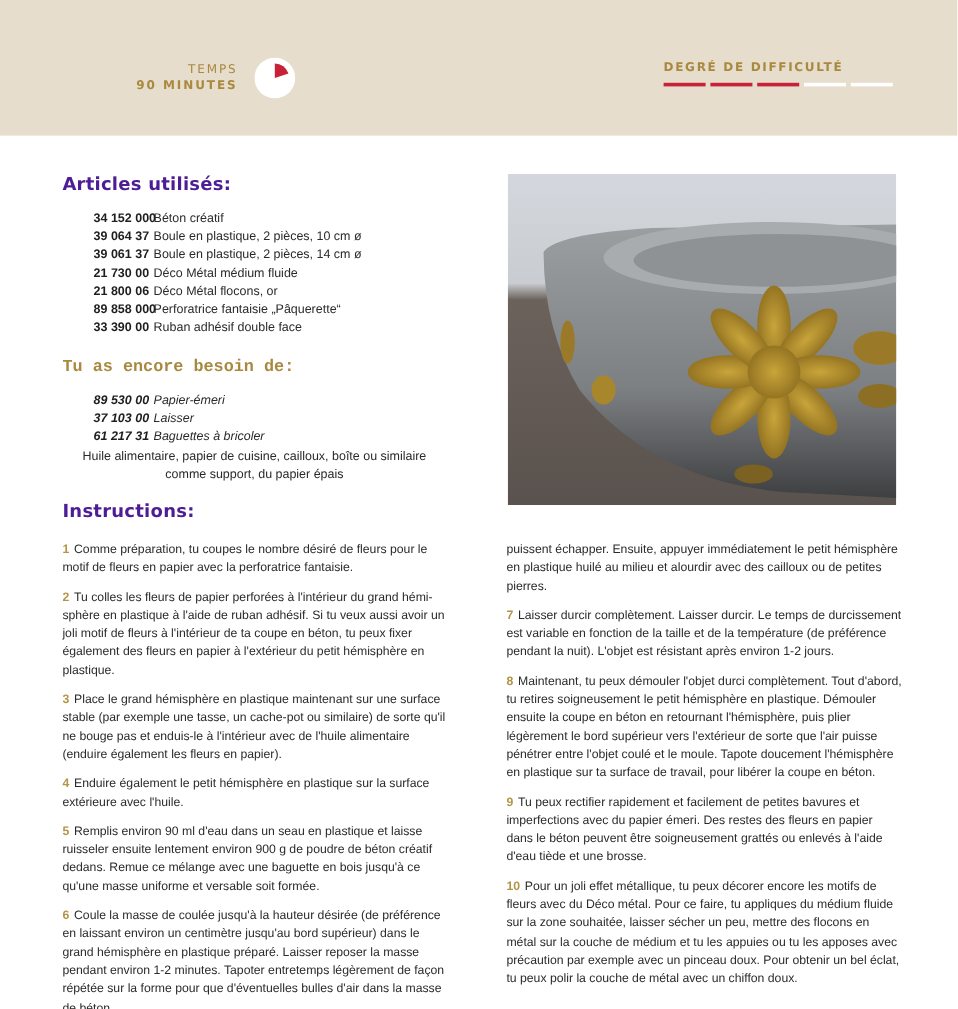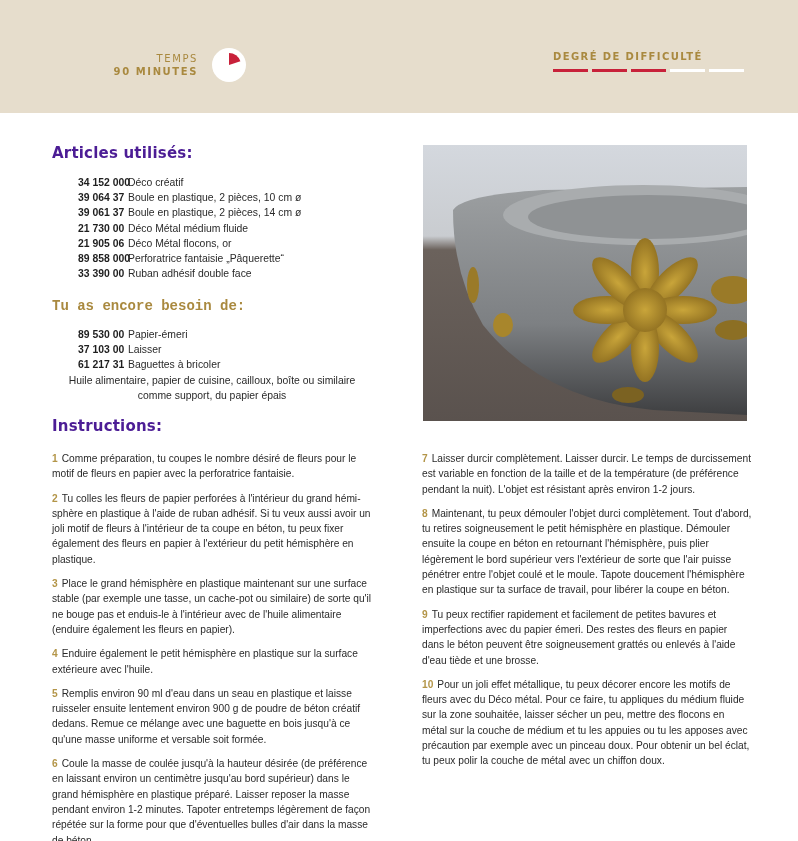--- a/index.html
+++ b/index.html
@@ -52,50 +52,50 @@
         <div class="bar"></div>
         <div class="bar"></div>
       </div>
   </div>
 </div>
 
 <div class="h2" style="left:52px; top:144px;">Articles utilisés:</div>
 <div class="items" id="articles-list" style="top:175px;">
     <div class="item">
       <span class="code">34 152 000</span>
-      <span class="name">Déco créatif</span>
+      <span class="name">Béton créatif</span>
     </div>
     <div class="item">
       <span class="code">39 064 37</span>
       <span class="name">Boule en plastique, 2 pièces, 10 cm ø</span>
     </div>
     <div class="item">
       <span class="code">39 061 37</span>
       <span class="name">Boule en plastique, 2 pièces, 14 cm ø</span>
     </div>
     <div class="item">
       <span class="code">21 730 00</span>
       <span class="name">Déco Métal médium fluide</span>
     </div>
     <div class="item">
-      <span class="code">21 905 06</span>
+      <span class="code">21 800 06</span>
       <span class="name">Déco Métal flocons, or</span>
     </div>
     <div class="item">
       <span class="code">89 858 000</span>
       <span class="name">Perforatrice fantaisie „Pâquerette“</span>
     </div>
     <div class="item">
       <span class="code">33 390 00</span>
       <span class="name">Ruban adhésif double face</span>
     </div>
   </div>
 
 <div class="h3" style="left:52px; top:298px;">Tu as encore besoin de:</div>
-<div class="items" id="needed-list" style="top:327px;">
+<div class="items" id="needed-list" style="top:327px;font-style:italic;">
     <div class="item">
       <span class="code">89 530 00</span>
       <span class="name">Papier-émeri</span>
     </div>
     <div class="item">
       <span class="code">37 103 00</span>
       <span class="name">Laisser</span>
     </div>
     <div class="item">
       <span class="code">61 217 31</span>
@@ -150,17 +150,18 @@
 
 <div class="col" id="col-left" style="left:52px; top:451px; width:325px;">
     <p><span class="num">1</span><span>Comme préparation, tu coupes le nombre désiré de fleurs pour le motif de fleurs en papier avec la perforatrice fantaisie.</span></p>
     <p><span class="num">2</span><span>Tu colles les fleurs de papier perforées à l'intérieur du grand hémi-sphère en plastique à l'aide de ruban adhésif. Si tu veux aussi avoir un joli motif de fleurs à l'intérieur de ta coupe en béton, tu peux fixer également des fleurs en papier à l'extérieur du petit hémisphère en plastique.</span></p>
     <p><span class="num">3</span><span>Place le grand hémisphère en plastique maintenant sur une surface stable (par exemple une tasse, un cache-pot ou similaire) de sorte qu'il ne bouge pas et enduis-le à l'intérieur avec de l'huile alimentaire (enduire également les fleurs en papier).</span></p>
     <p><span class="num">4</span><span>Enduire également le petit hémisphère en plastique sur la surface extérieure avec l'huile.</span></p>
     <p><span class="num">5</span><span>Remplis environ 90 ml d'eau dans un seau en plastique et laisse ruisseler ensuite lentement environ 900 g de poudre de béton créatif dedans. Remue ce mélange avec une baguette en bois jusqu'à ce qu'une masse uniforme et versable soit formée.</span></p>
     <p><span class="num">6</span><span>Coule la masse de coulée jusqu'à la hauteur désirée (de préférence en laissant environ un centimètre jusqu'au bord supérieur) dans le grand hémisphère en plastique préparé. Laisser reposer la masse pendant environ 1-2 minutes. Tapoter entretemps légèrement de façon répétée sur la forme pour que d'éventuelles bulles d'air dans la masse de béton</span></p>
   </div>
 <div class="col" id="col-right" style="left:422px; top:451px; width:330px;">
+    <p><span>puissent échapper. Ensuite, appuyer immédiatement le petit hémisphère en plastique huilé au milieu et alourdir avec des cailloux ou de petites pierres.</span></p>
     <p><span class="num">7</span><span>Laisser durcir complètement. Laisser durcir. Le temps de durcissement est variable en fonction de la taille et de la température (de préférence pendant la nuit). L'objet est résistant après environ 1-2 jours.</span></p>
     <p><span class="num">8</span><span>Maintenant, tu peux démouler l'objet durci complètement. Tout d'abord, tu retires soigneusement le petit hémisphère en plastique. Démouler ensuite la coupe en béton en retournant l'hémisphère, puis plier légèrement le bord supérieur vers l'extérieur de sorte que l'air puisse pénétrer entre l'objet coulé et le moule. Tapote doucement l'hémisphère en plastique sur ta surface de travail, pour libérer la coupe en béton.</span></p>
     <p><span class="num">9</span><span>Tu peux rectifier rapidement et facilement de petites bavures et imperfections avec du papier émeri. Des restes des fleurs en papier dans le béton peuvent être soigneusement grattés ou enlevés à l'aide d'eau tiède et une brosse.</span></p>
     <p><span class="num">10</span><span>Pour un joli effet métallique, tu peux décorer encore les motifs de fleurs avec du Déco métal. Pour ce faire, tu appliques du médium fluide sur la zone souhaitée, laisser sécher un peu, mettre des flocons en métal sur la couche de médium et tu les appuies ou tu les apposes avec précaution par exemple avec un pinceau doux. Pour obtenir un bel éclat, tu peux polir la couche de métal avec un chiffon doux.</span></p>
   </div>
 
 </body></html>

